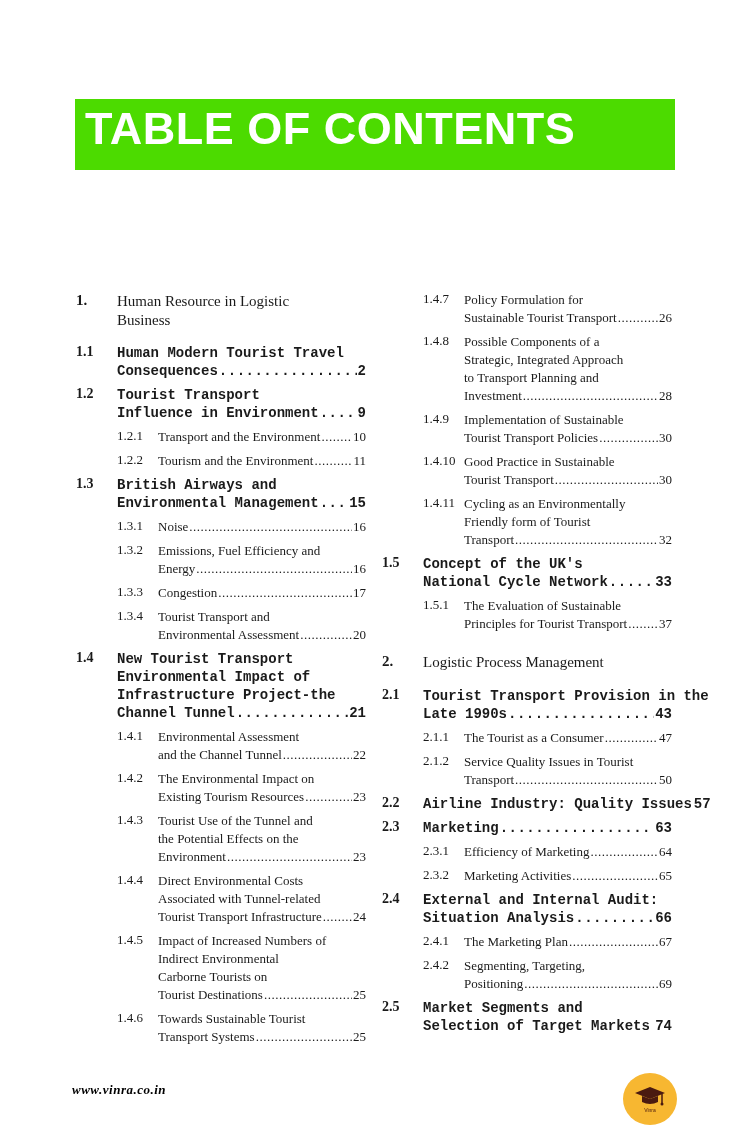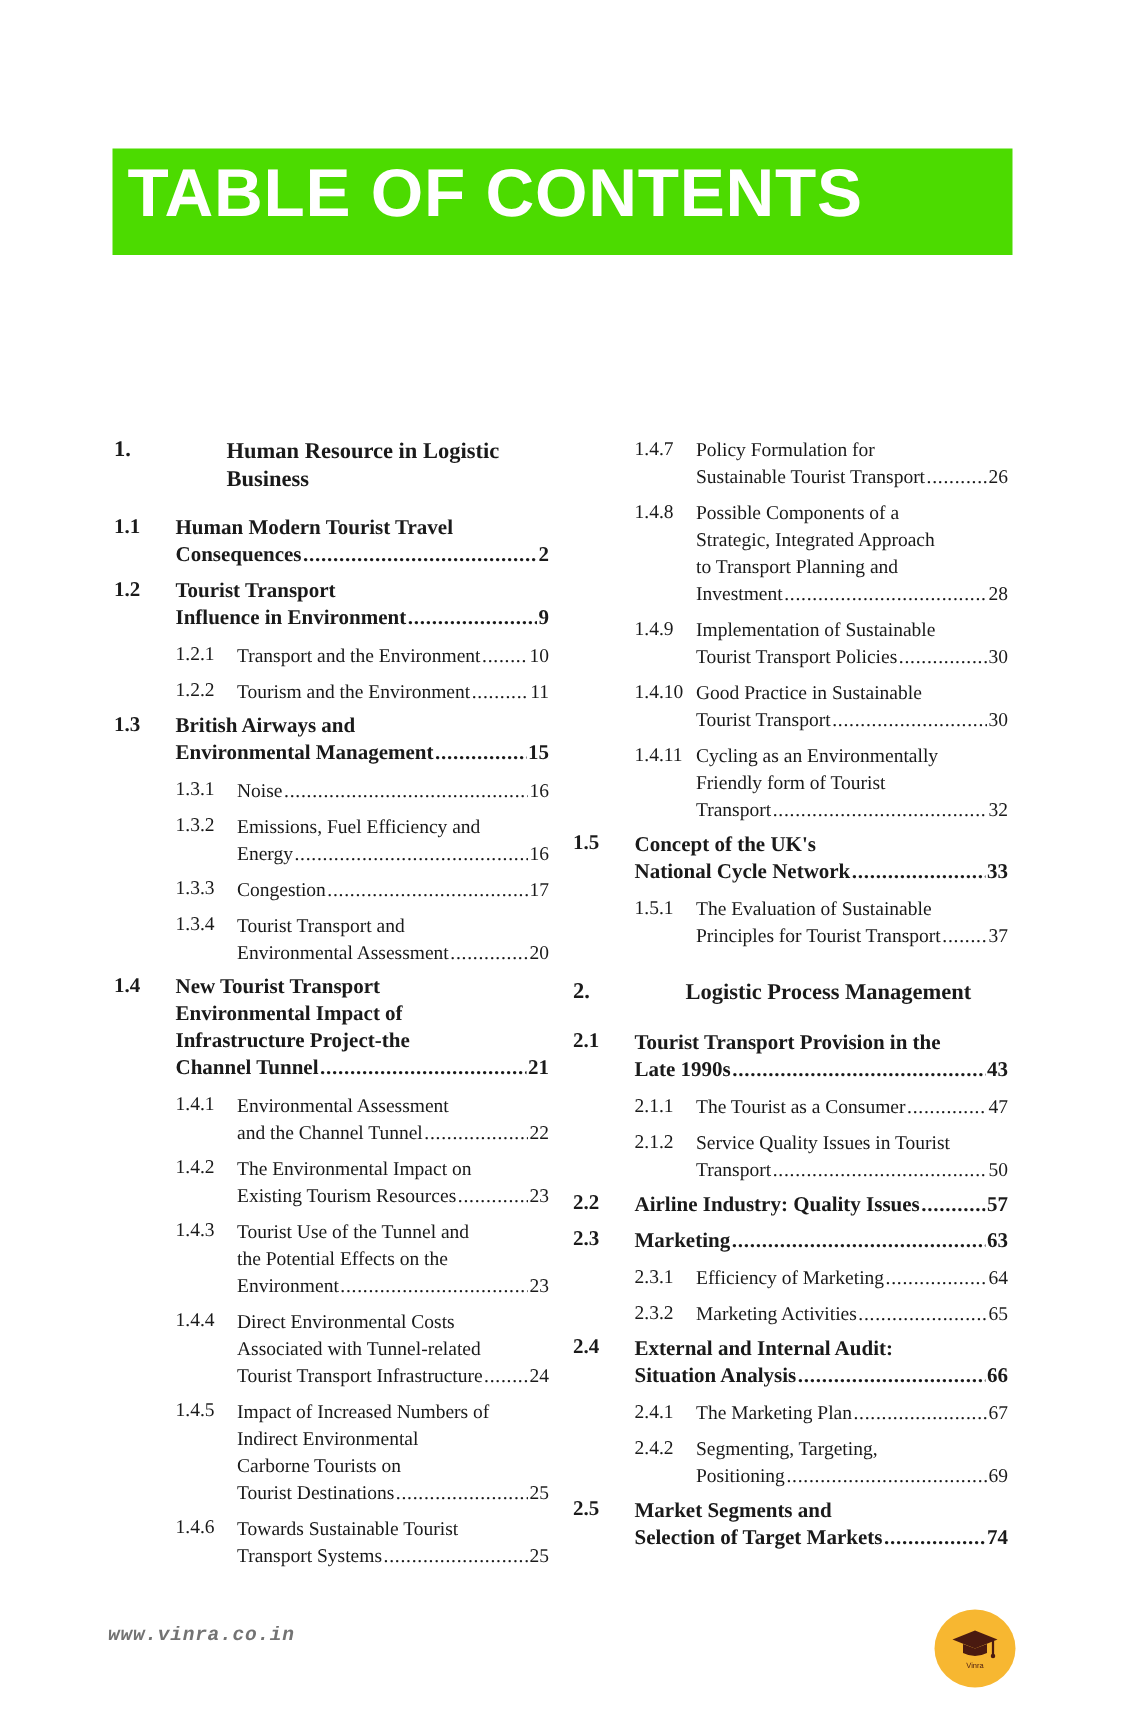--- a/index.html
+++ b/index.html
@@ -9,31 +9,31 @@
             background:#4cdb00; }
   .banner-title { position:absolute; left:10px; top:2px; font-family:"Liberation Sans", sans-serif;
                   font-weight:bold; font-size:45px; color:#ffffff; letter-spacing:0.5px; line-height:56px; }
   .col { position:absolute; top:0; }
   .col-left { left:76px; width:290px; }
   .col-right { left:382px; width:290px; }
   .entry { position:absolute; left:0; width:100%; }
   .num { position:absolute; left:0; top:0; }
   .txt { position:absolute; right:0; }
   .lvl1 .num { font-weight:bold; font-size:14px; }
-  .lvl1 .txt { left:41px; font-weight:bold; font-size:14px; line-height:18px; }
+  .lvl1 .txt { left:41px; font-weight:bold; font-size:14px; line-height:18px;font-family:Liberation Mono, monospace; }
   .chap .num { font-weight:bold; font-size:15px; }
-  .chap .txt { left:41px; font-weight:bold; font-size:15px; line-height:19px;margin-left:34px; }
+  .chap .txt { left:41px; font-weight:normal; font-size:15px; line-height:19px; }
   .lvl2 .num { left:41px; font-size:13px; }
   .lvl2 .txt { left:82px; font-size:13px; line-height:18px; }
   .line { display:flex; white-space:nowrap; }
   .dots { flex:1; overflow:hidden; white-space:nowrap; margin:0 1px; }
   .dots::before { content:"................................................................................................................"; letter-spacing:0.5px; }
   .page { text-align:center; }
-  .footer-url { position:absolute; left:72px; top:1082px; font-family:Liberation Mono, monospace;
-                font-style:italic; font-weight:bold; font-size:13px; color:#737373; letter-spacing:0.5px; }
+  .footer-url { position:absolute; left:72px; top:1082px; font-family:Liberation Serif, serif;
+                font-style:italic; font-weight:bold; font-size:13px; color:#000000; letter-spacing:0.5px; }
   .logo { position:absolute; left:623px; top:1073px; width:54px; height:52px; border-radius:50%;
           background:#f7b731; display:flex; align-items:center; justify-content:center; }
 </style>
 </head>
 <body>
 
 <div class="banner">
   <div class="banner-title">TABLE OF CONTENTS</div>
 </div>
 

